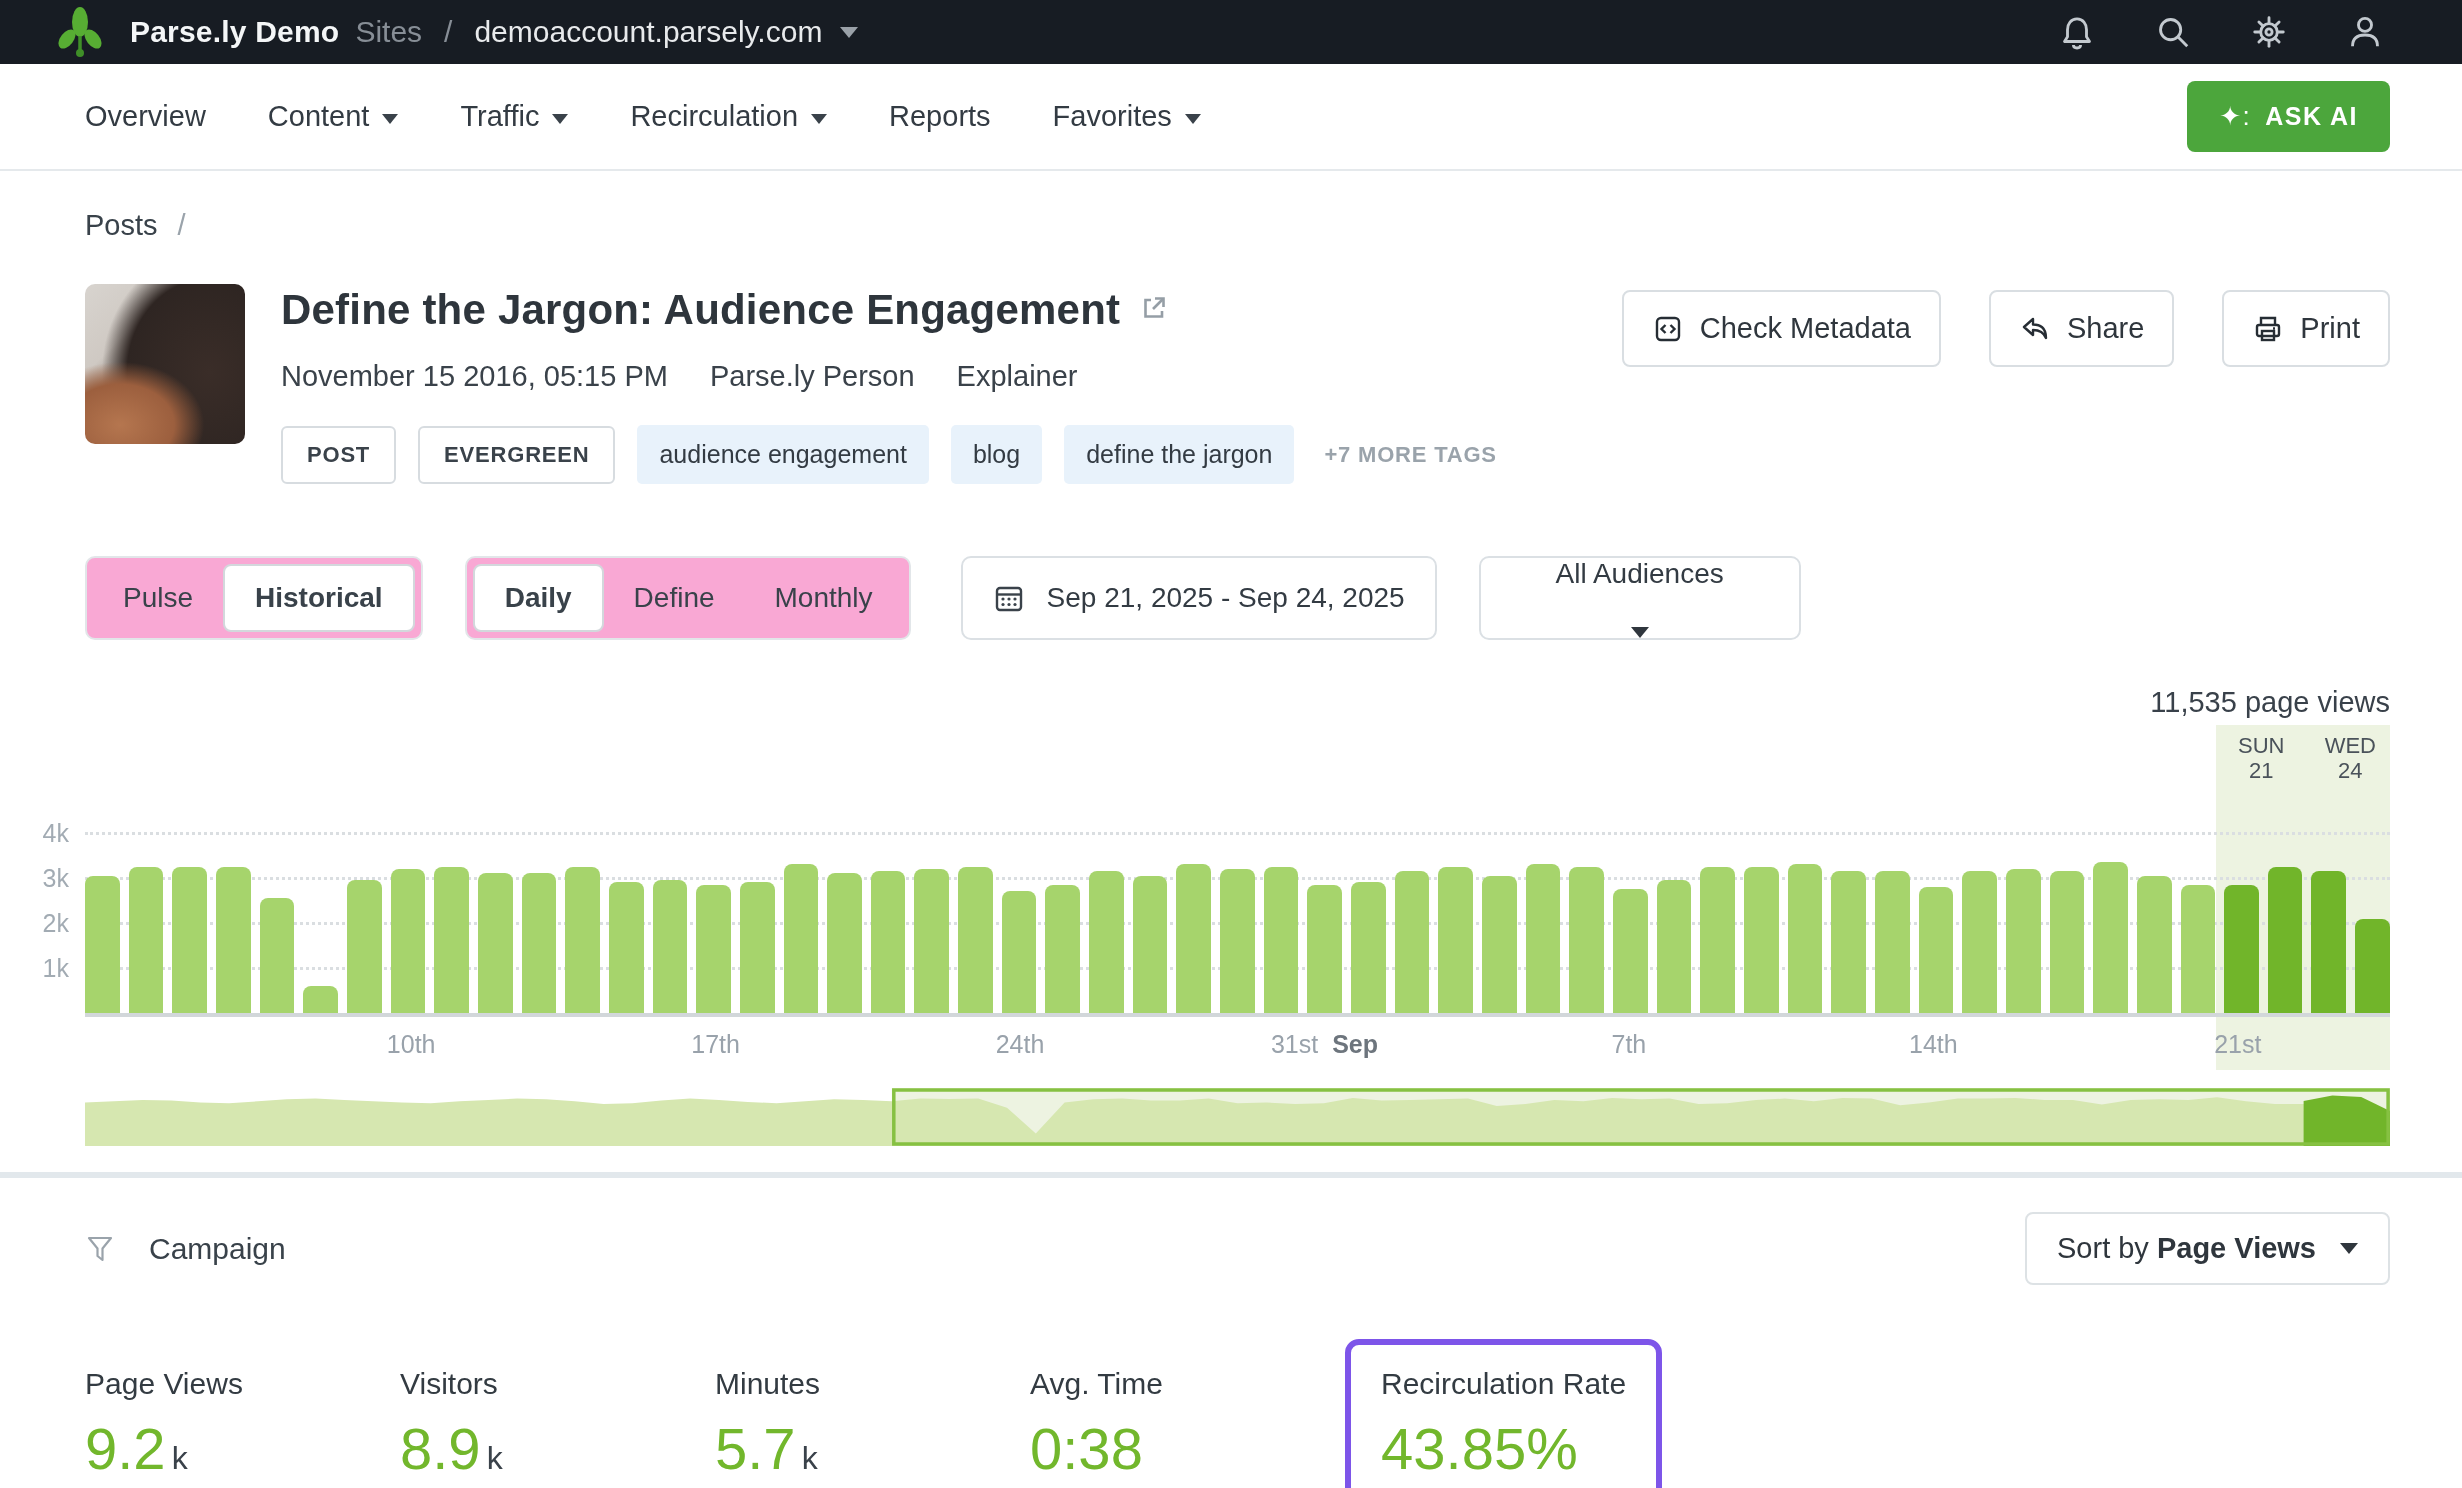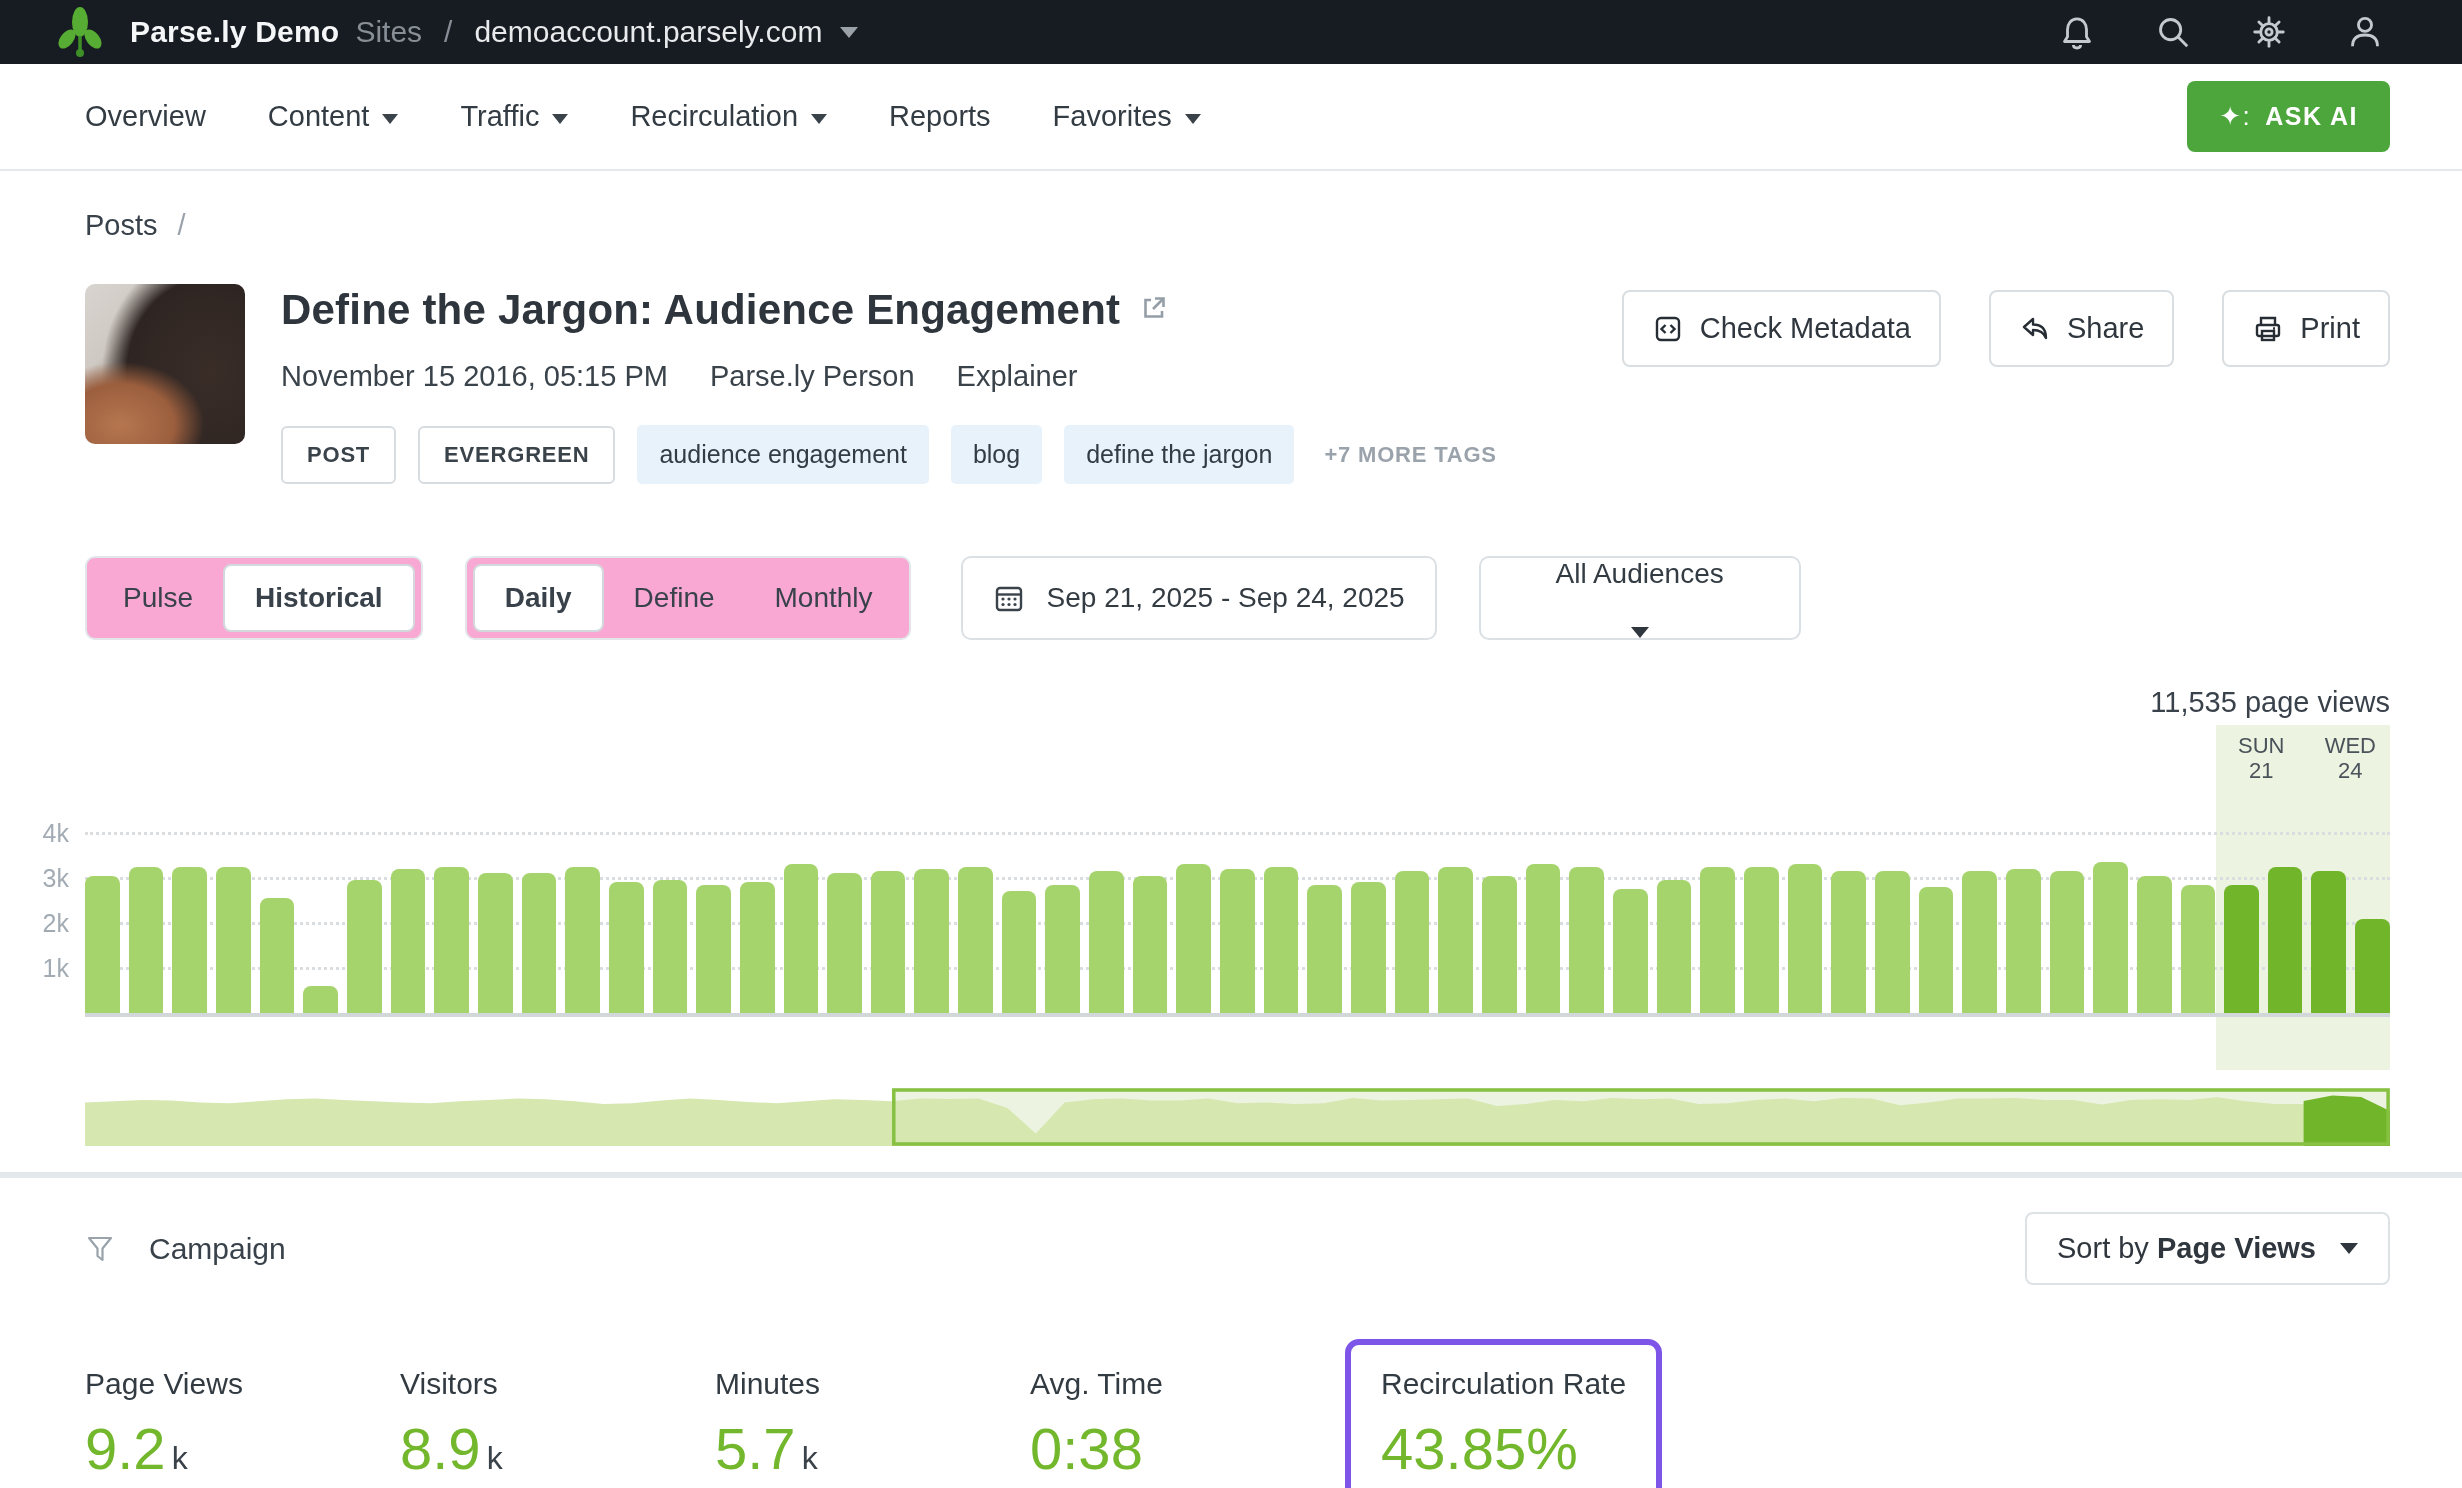--- a/index.html
+++ b/index.html
@@ -353,20 +353,29 @@
           <div class="bar" style="height: 153px;"></div>
           <div class="bar" style="height: 139.5px;"></div>
           <div class="bar" style="height: 130.5px;"></div>
           <div class="bar dark" style="height: 130.5px;"></div>
           <div class="bar dark" style="height: 148.5px;"></div>
           <div class="bar dark" style="height: 144px;"></div>
           <div class="bar dark" style="height: 96.1px;"></div>
         </div>
       <div class="baseline"></div>
     </div>
+    <div class="xticks" id="xticks">
+        <div class="xtick" style="left: 14.1509%;"><span>10th</span></div>
+        <div class="xtick" style="left: 27.3585%;"><span>17th</span></div>
+        <div class="xtick" style="left: 40.566%;"><span>24th</span></div>
+        <div class="xtick" style="left: 53.7736%;"><span>31st</span><span class="mon">Sep</span></div>
+        <div class="xtick" style="left: 66.9811%;"><span>7th</span></div>
+        <div class="xtick" style="left: 80.1887%;"><span>14th</span></div>
+        <div class="xtick" style="left: 93.3962%;"><span>21st</span></div>
+      </div>
   </div>
 
   <div class="minimap">
     <svg viewBox="0 0 2305 58" preserveAspectRatio="none">
       <rect id="mini-brush-bg" x="806.8" y="0" width="1498.3" height="58" fill="#edf3e1"></rect>
       <path id="mini-area" d="M0,58 L0.0,14.6 L28.8,13.3 L57.6,11.9 L86.4,12.6 L115.3,14.6 L144.1,15.2 L172.9,13.3 L201.7,11.3 L230.5,10.6 L259.3,11.9 L288.1,13.3 L316.9,14.6 L345.8,15.2 L374.6,13.3 L403.4,11.9 L432.2,10.6 L461.0,11.3 L489.8,13.3 L518.6,15.9 L547.4,15.2 L576.3,12.6 L605.1,10.6 L633.9,11.9 L662.7,13.9 L691.5,15.2 L720.3,13.3 L749.1,11.3 L777.9,11.9 L806.8,13.3 L835.6,10.6 L864.4,10.9 L893.2,10.6 L922.0,19.8 L950.8,45.5 L979.6,14.6 L1008.4,11.3 L1037.3,10.6 L1066.1,12.6 L1094.9,12.6 L1123.7,10.6 L1152.5,15.2 L1181.3,14.6 L1210.1,15.9 L1238.9,15.2 L1267.8,10.0 L1296.6,12.6 L1325.4,11.9 L1354.2,11.3 L1383.0,10.6 L1411.8,17.9 L1440.6,15.9 L1469.4,11.9 L1498.3,13.3 L1527.1,10.0 L1555.9,11.3 L1584.7,10.6 L1613.5,15.9 L1642.3,15.2 L1671.1,11.9 L1699.9,10.6 L1728.8,13.3 L1757.6,10.0 L1786.4,10.6 L1815.2,17.2 L1844.0,14.6 L1872.8,10.6 L1901.6,10.6 L1930.4,10.0 L1959.3,11.9 L1988.1,11.9 L2016.9,16.5 L2045.7,11.9 L2074.5,11.3 L2103.3,11.9 L2132.1,9.3 L2160.9,13.3 L2189.8,15.9 L2218.6,15.9 L2247.4,10.6 L2276.2,11.9 L2305.0,25.9 L2305,58 Z" fill="#d6e7b0"></path>
       <path id="mini-dark" d="M2218.6,58 L2218.6,12.9 L2247.4,7.6 L2276.2,8.9 L2305.0,22.9 L2305,58 Z" fill="#71b52a"></path>
       <rect id="mini-brush-border" x="808.8" y="2" width="1494.3" height="54" fill="none" stroke="#86c142" stroke-width="3.5"></rect>
     </svg>
   </div>

